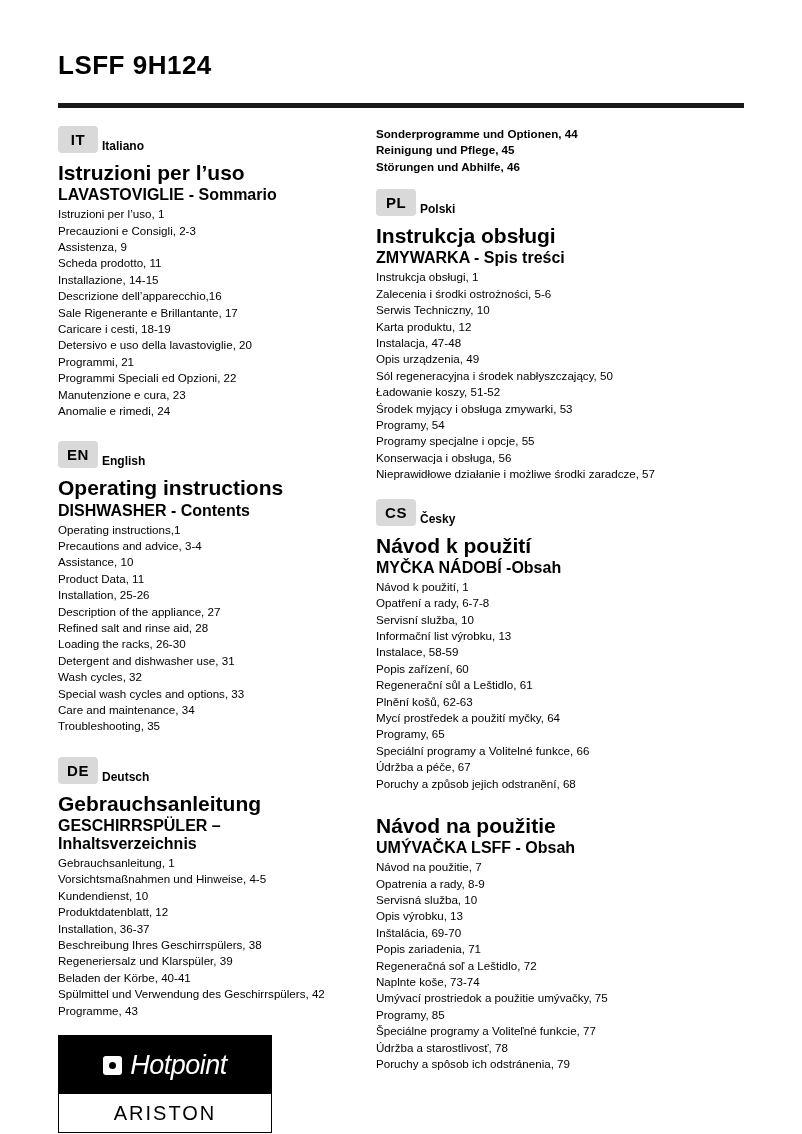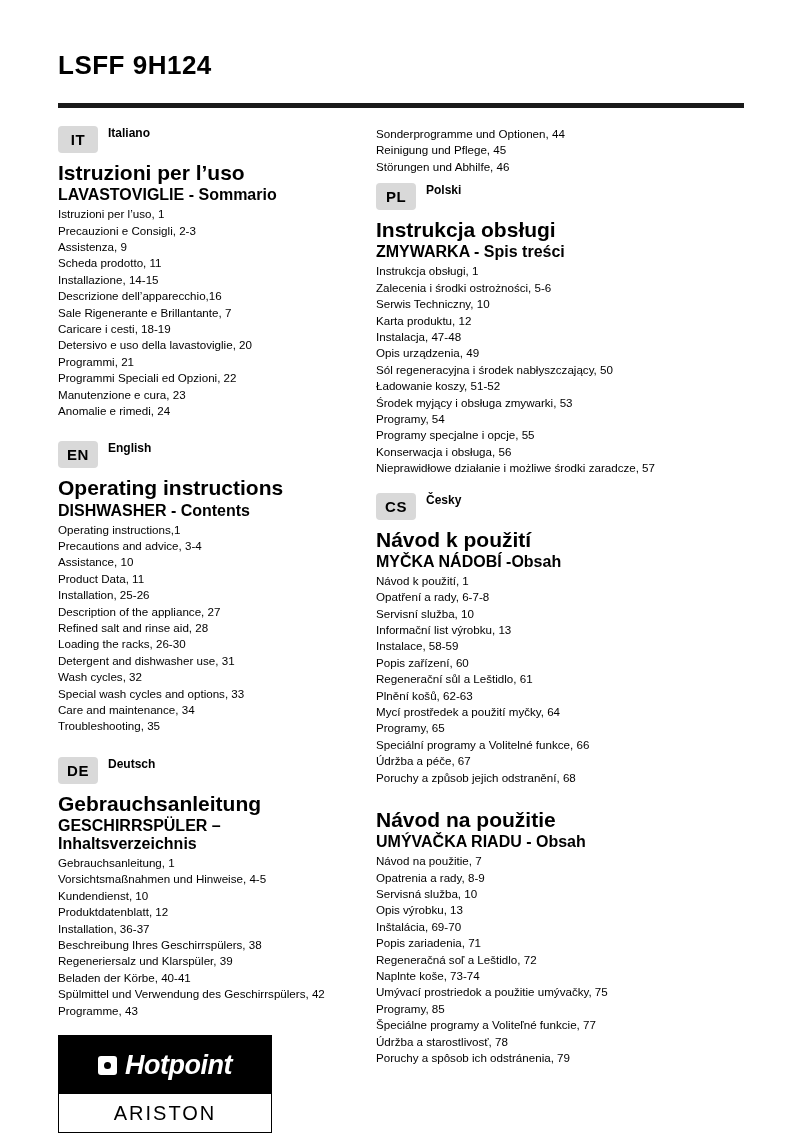--- a/index.html
+++ b/index.html
@@ -41,22 +41,22 @@
     margin-top: 18px;
   }
   .col {
     width: 330px;
   }
   .lang-block {
     margin-bottom: 4px;
   }
   .lang-head {
     display: flex;
-    align-items: flex-start;
-    gap: 10px;
+    align-items: flex-end;
+    gap: 4px;
     margin-bottom: 8px;
   }
   .lang-badge {
     background: #d9d9d9;
     color: #000;
     font-weight: bold;
     font-size: 15px;
     border-radius: 4px;
     padding: 6px 8px 6px 8px;
     min-width: 24px;
@@ -86,22 +86,23 @@
   }
   .toc li {
     font-size: 11.6px;
     line-height: 16.4px;
     white-space: nowrap;
   }
   .spacer-lg { height: 18px; }
   .spacer-md { height: 12px; }
   .pre-list {
     list-style: none;
-    margin: 0 0 8px 0;
+    margin: 0 0 14px 0;
     padding: 0;
+    font-weight: bold;
   }
   .pre-list li {
     font-size: 11.6px;
     line-height: 16.4px;
     white-space: nowrap;
   }
   .logo {
     margin-top: 16px;
     width: 212px;
     border: 1px solid #000;
@@ -128,21 +129,21 @@
     position: absolute;
     width: 7px;
     height: 7px;
     background: #000;
     border-radius: 50%;
     left: 6px;
     top: 6px;
   }
   .logo-word {
     font-size: 27px;
-    font-weight: bold;
+    font-weight: normal;
     font-style: italic;
     letter-spacing: -0.5px;
   }
   .logo-bottom {
     height: 38px;
     display: flex;
     align-items: center;
     justify-content: center;
     font-size: 20px;
     letter-spacing: 2px;
@@ -168,21 +169,21 @@
         </div>
         <div class="manual-title">Istruzioni per l’uso</div>
         <div class="contents-head">LAVASTOVIGLIE - Sommario</div>
         <ul class="toc">
           <li>Istruzioni per l’uso,  1</li>
           <li>Precauzioni e Consigli, 2-3</li>
           <li>Assistenza, 9</li>
           <li>Scheda prodotto, 11</li>
           <li>Installazione, 14-15</li>
           <li>Descrizione dell’apparecchio,16</li>
-          <li>Sale Rigenerante e Brillantante, 7</li>
+          <li>Sale Rigenerante e Brillantante, 17</li>
           <li>Caricare i cesti, 18-19</li>
           <li>Detersivo e uso della lavastoviglie, 20</li>
           <li>Programmi, 21</li>
           <li>Programmi Speciali ed Opzioni, 22</li>
           <li>Manutenzione e cura, 23</li>
           <li>Anomalie e rimedi, 24</li>
         </ul>
       </div>
 
       <div class="spacer-lg"></div>
@@ -299,21 +300,21 @@
           <li>Speciální programy a Volitelné funkce, 66</li>
           <li>Údržba a péče, 67</li>
           <li>Poruchy a způsob jejich odstranění, 68</li>
         </ul>
       </div>
 
       <div class="spacer-md"></div>
 
       <div class="lang-block">
         <div class="manual-title">Návod  na použitie</div>
-        <div class="contents-head">UMÝVAČKA RIADU - Obsah</div>
+        <div class="contents-head">UMÝVAČKA LSFF - Obsah</div>
         <ul class="toc">
           <li>Návod  na použitie, 7</li>
           <li>Opatrenia a rady, 8-9</li>
           <li>Servisná služba, 10</li>
           <li>Opis výrobku, 13</li>
           <li>Inštalácia, 69-70</li>
           <li>Popis zariadenia, 71</li>
           <li>Regeneračná soľ a Leštidlo, 72</li>
           <li>Naplnte koše, 73-74</li>
           <li>Umývací prostriedok a použitie umývačky, 75</li>

